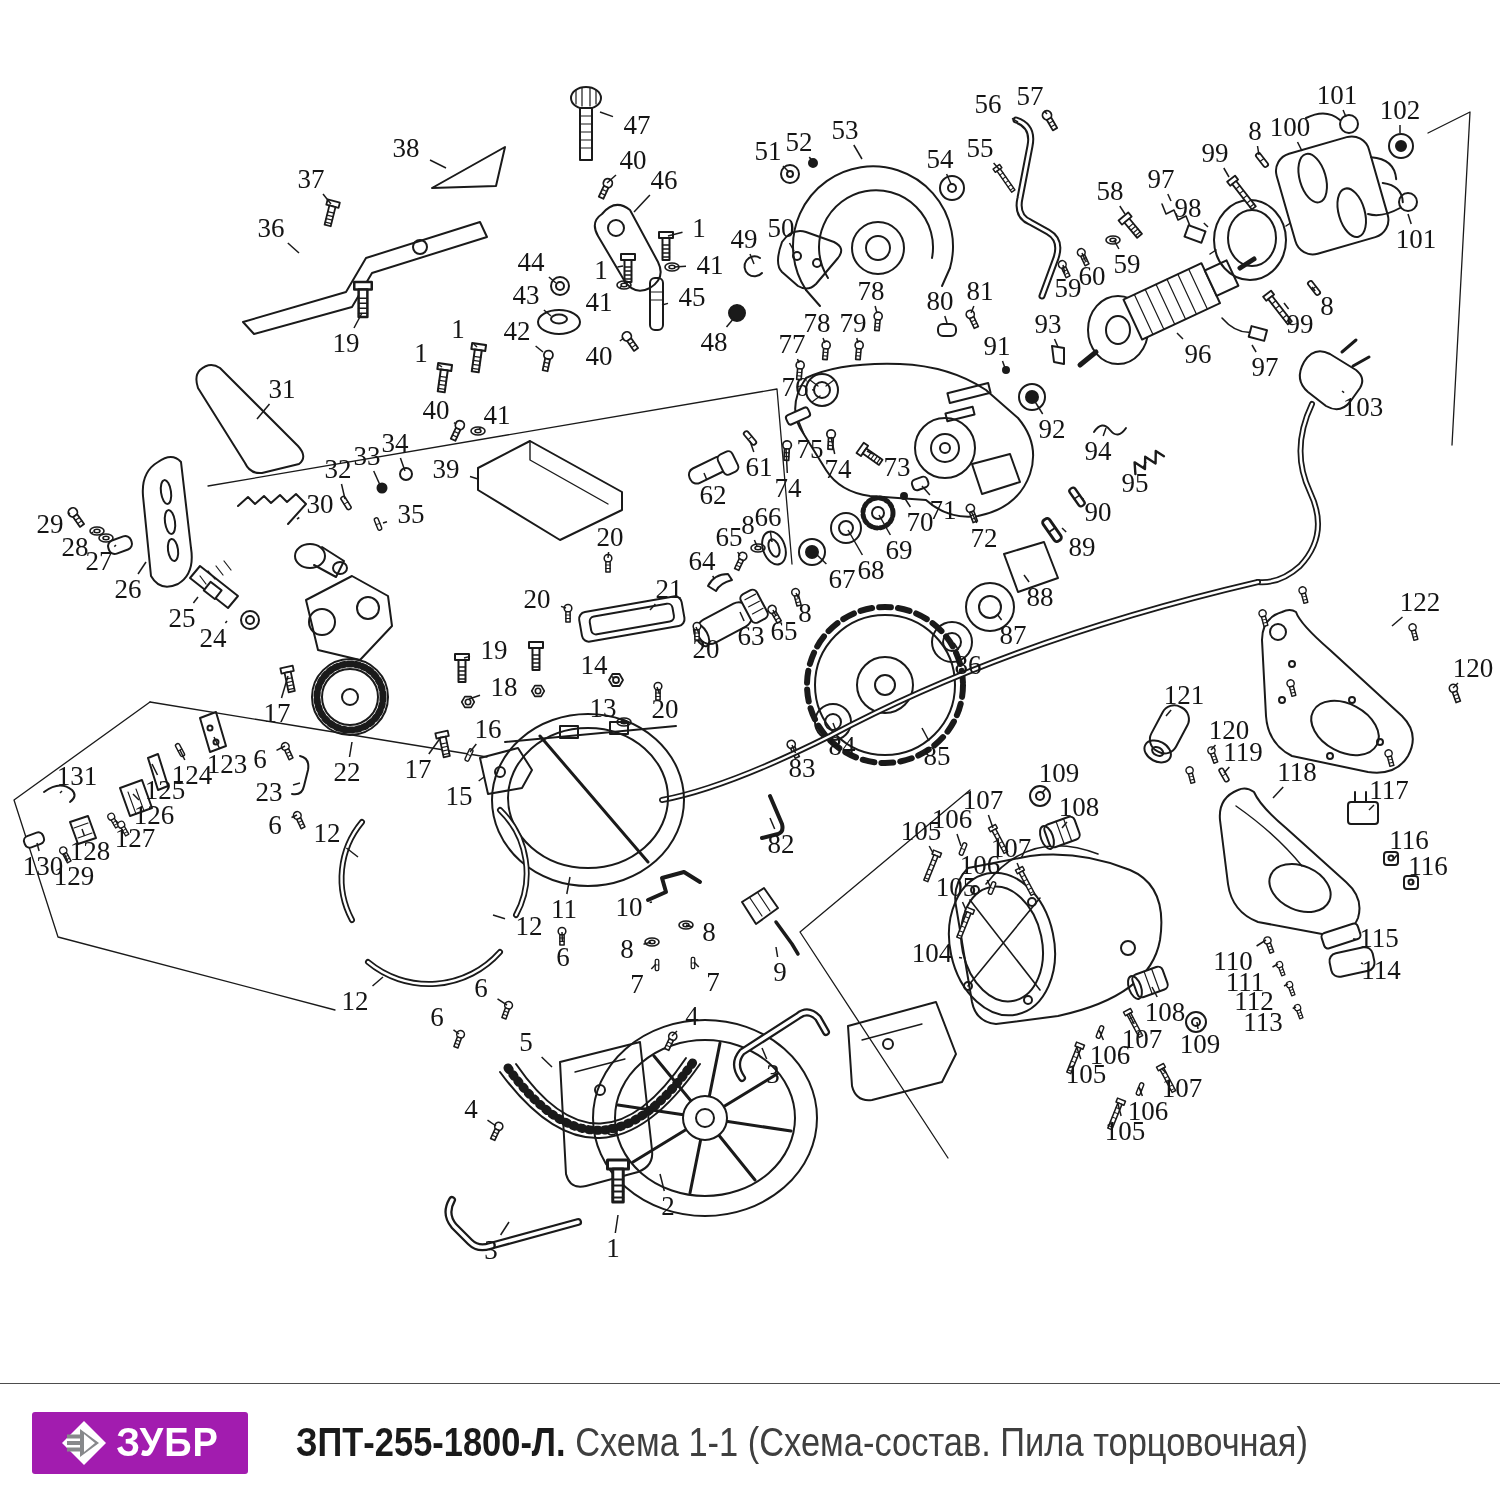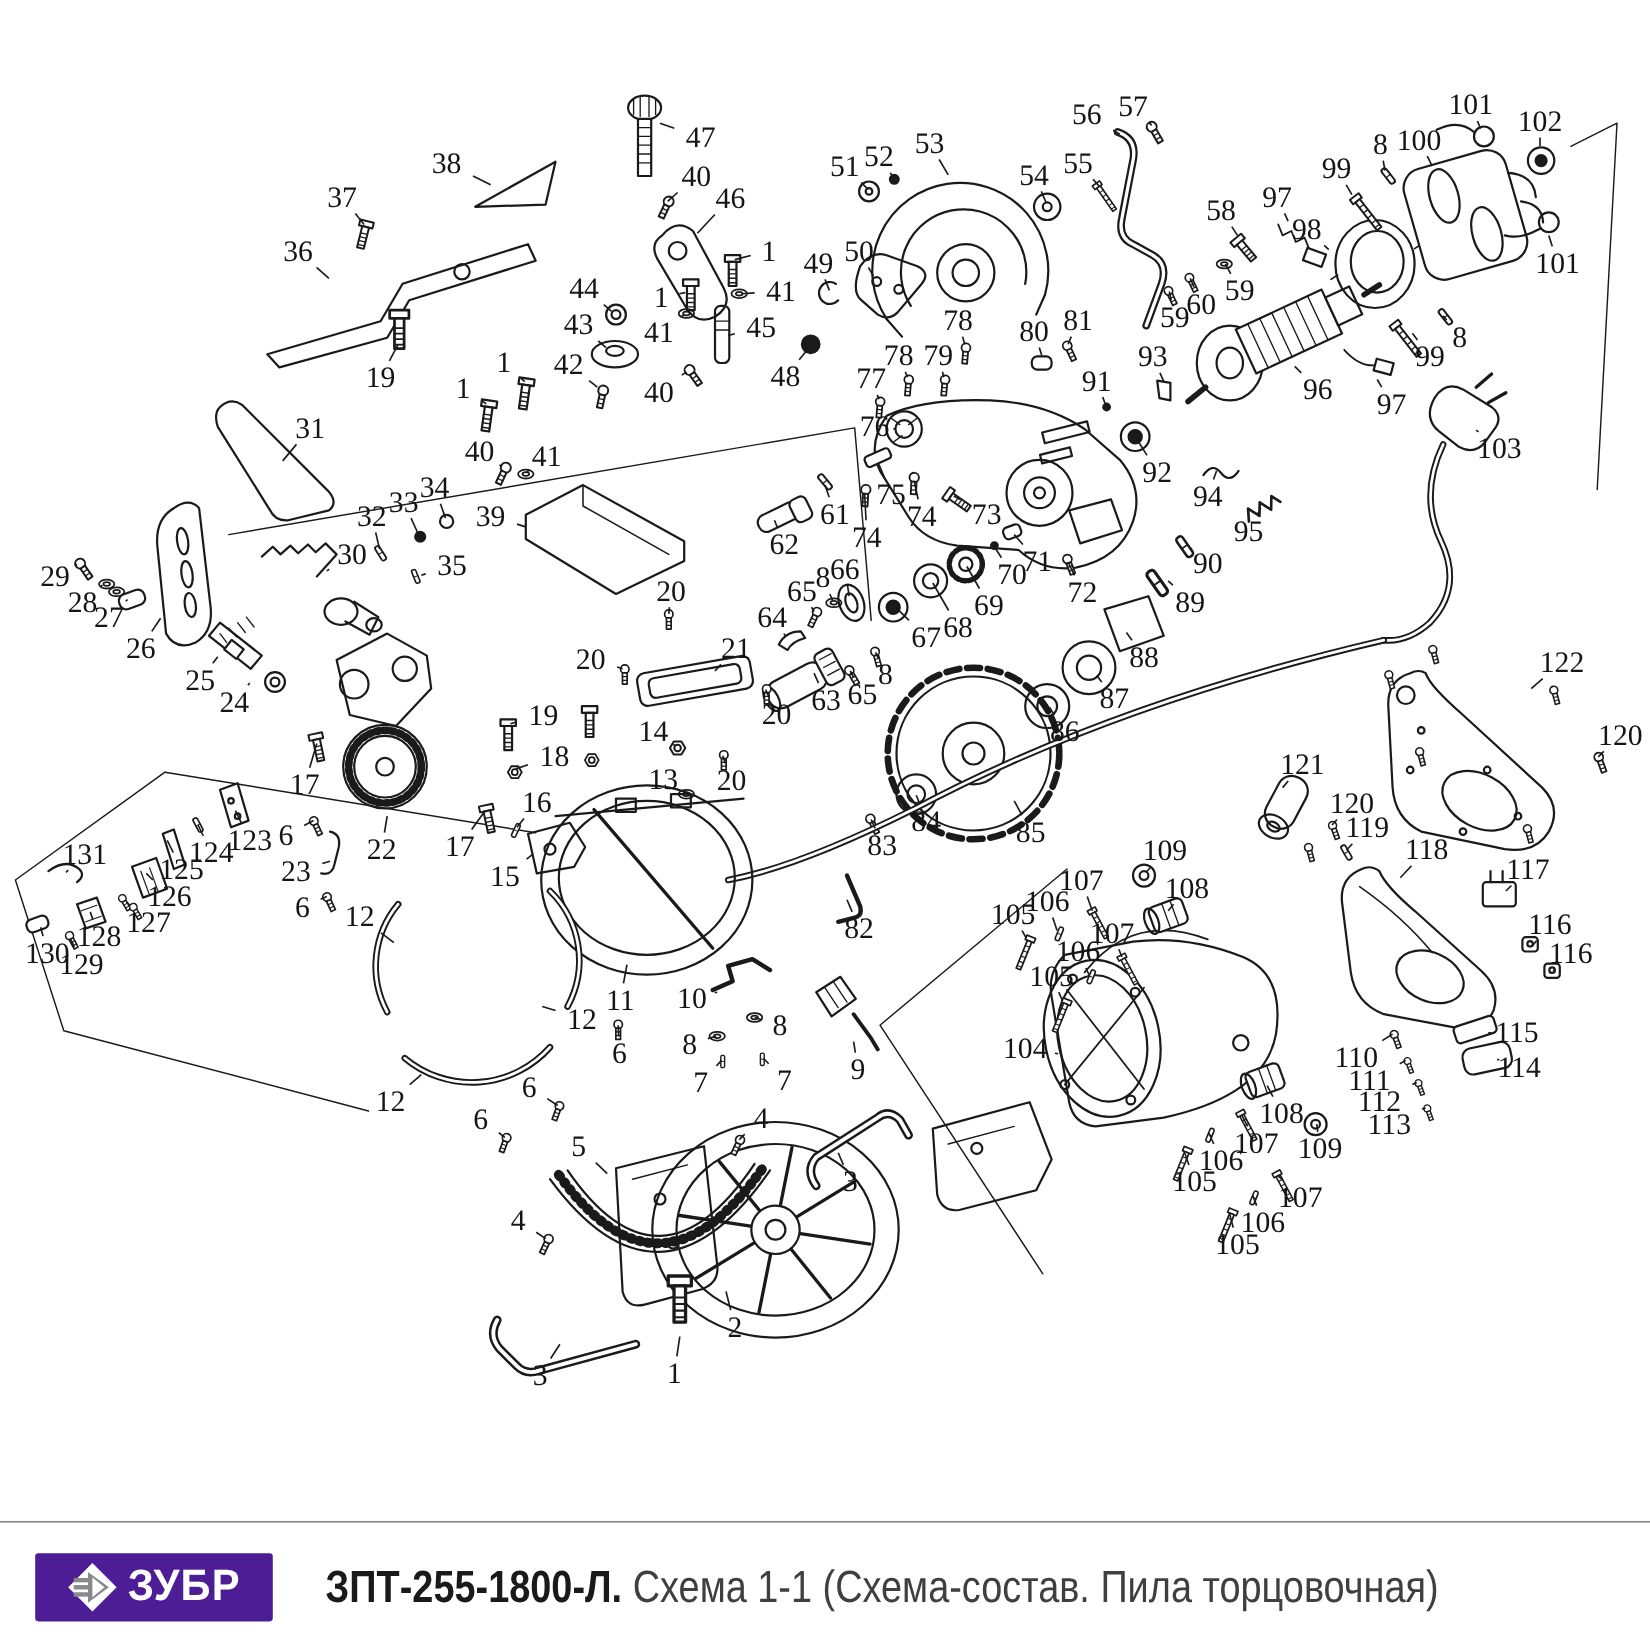--- a/index.html
+++ b/index.html
@@ -892,21 +892,21 @@
           <text x="1473" y="668" class="plabel" font-size="27" text-anchor="middle" dominant-baseline="central">120</text>
           <line x1="1171.1" y1="710.0" x2="1166" y2="716" stroke="#1a1a1a" stroke-width="1.5"></line>
           <text x="1184" y="695" class="plabel" font-size="27" text-anchor="middle" dominant-baseline="central">121</text>
           <line x1="1402.5" y1="617.0" x2="1392" y2="626" stroke="#1a1a1a" stroke-width="1.5"></line>
           <text x="1420" y="602" class="plabel" font-size="27" text-anchor="middle" dominant-baseline="central">122</text>
         </g>
     </svg>
   </div>
 
   <div class="footer">
-    <div class="brand-box" style="background: #4c1d95;">
+    <div class="brand-box" style="background: #a21caf;">
       <svg width="46" height="46" viewBox="0 0 46 46">
         <path d="M23,1 L45,23 L23,45 L1,23 Z" fill="#FFFFFF"></path>
         <g id="logo-cut">
           <rect x="6" y="14.5" width="15" height="4" fill="#87898B"></rect>
           <rect x="6" y="21" width="15" height="4" fill="#87898B"></rect>
           <rect x="6" y="27.5" width="15" height="4" fill="#87898B"></rect>
           <path d="M19,9 L38,23 L19,37 Z" fill="#87898B"></path>
         </g>
         <path d="M23,14 L34,23 L23,32 Z" fill="#FFFFFF"></path>
       </svg>

